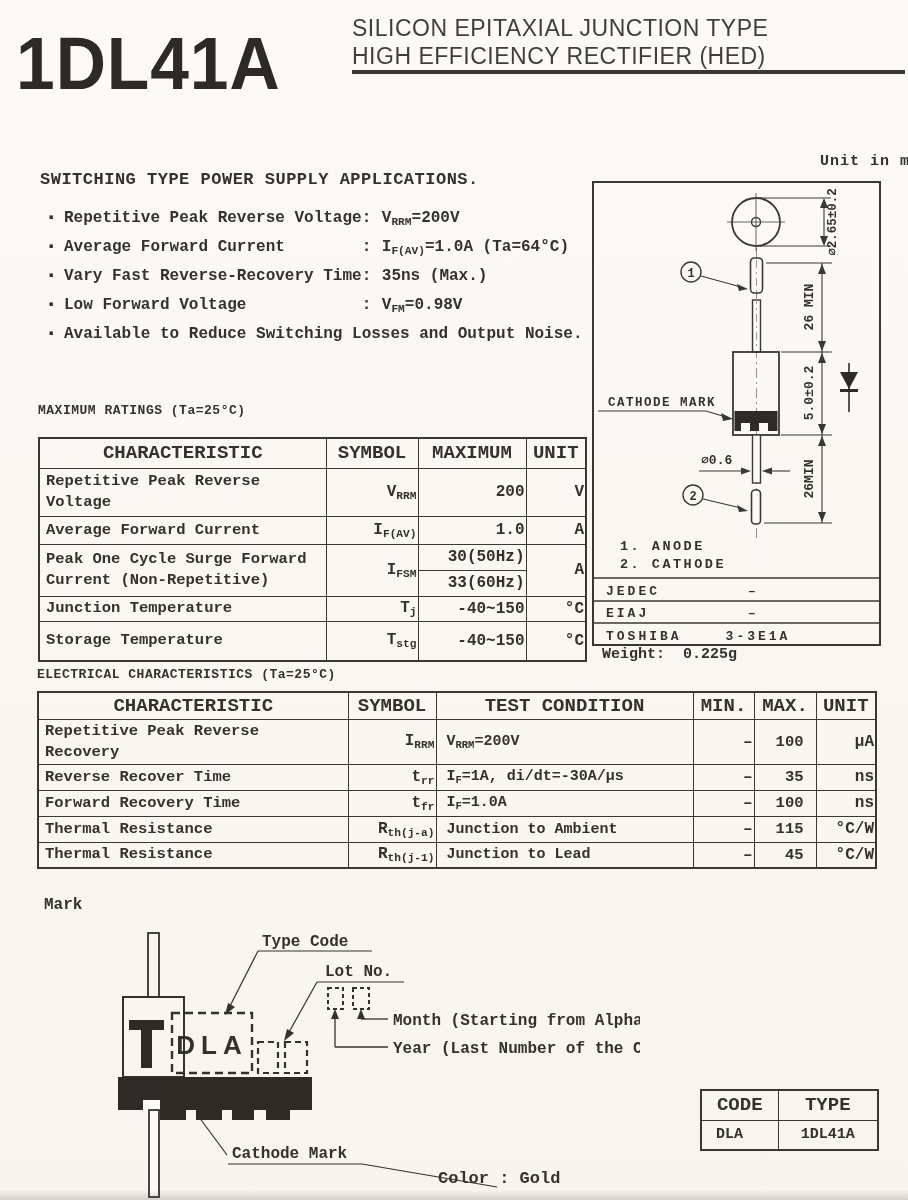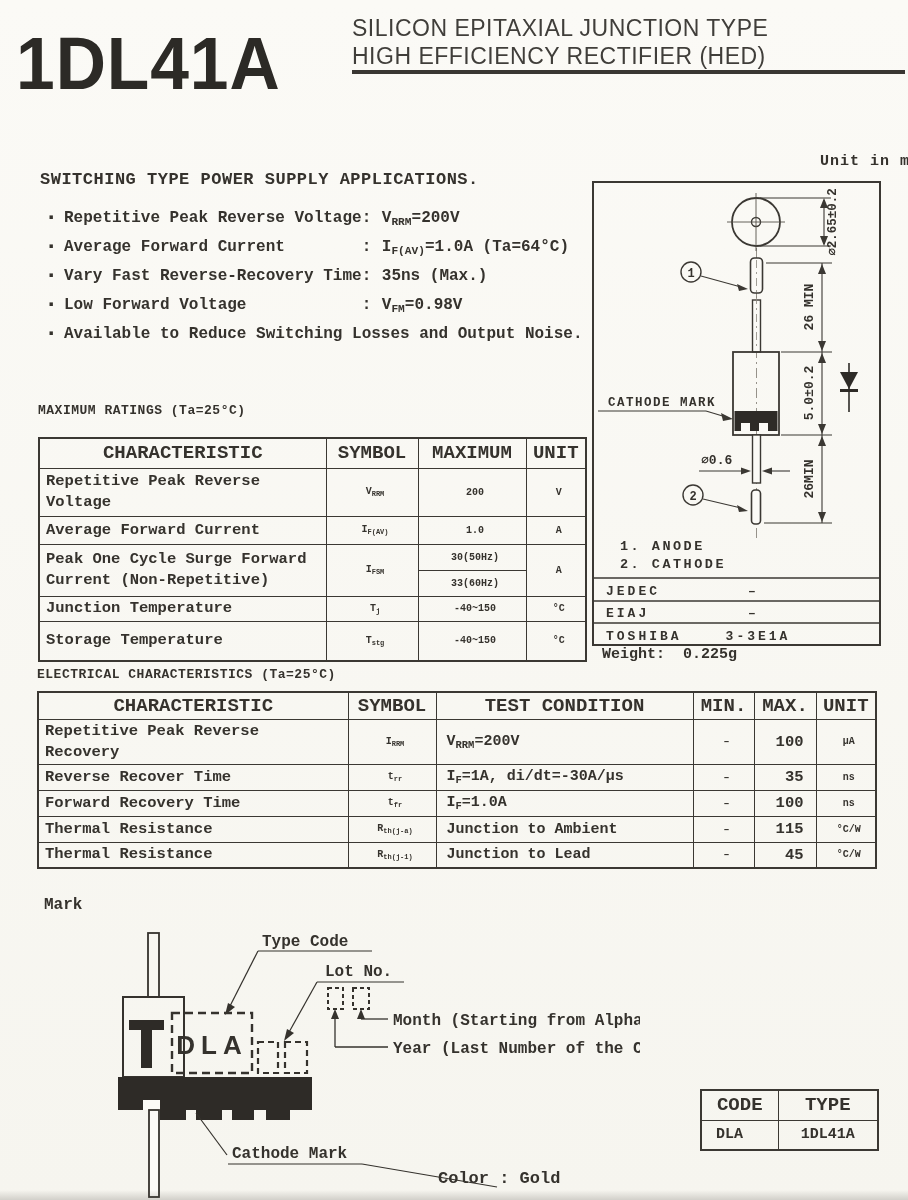--- a/index.html
+++ b/index.html
@@ -29,21 +29,21 @@
   
   .sec-heading{font-size:13px;font-weight:700;letter-spacing:.5px;}
 
   
   table.tbl{border-collapse:collapse;table-layout:fixed;position:absolute;
         font-family:"Liberation Mono","DejaVu Sans Mono",monospace;color:#35322d;}
   table.tbl th,table.tbl td{border:1.6px solid #3b3833;font-weight:700;overflow:hidden;}
   table.tbl{border:2.5px solid #3b3833;}
   table.tbl th{font-size:19px;font-weight:700;text-align:center;}
   td.c{font-size:15.5px;text-align:left;padding:1px 6px;line-height:21px;}
-  td.s,td.r,td.u,td.m{font-size:10px;text-align:center;padding-left:7px;}
+  td.s,td.r,td.u,td.m{font-size:16px;text-align:right;padding-left:7px;}
   td.x{font-size:15.5px;text-align:right;padding-right:12px;}
   td.cond{font-size:15px;text-align:left;padding-left:10px;}
 
   
   .code-table{left:700px;top:1089px;}
   .code-table td,.code-table th{border:1.8px solid #3b3833;font-size:15px;font-weight:700;}
   .code-table{border:2.2px solid #3b3833;}
   .code-table .lft{text-align:left;padding-left:14px;}
 
   .note{font-size:15px;font-weight:700;white-space:pre;}

